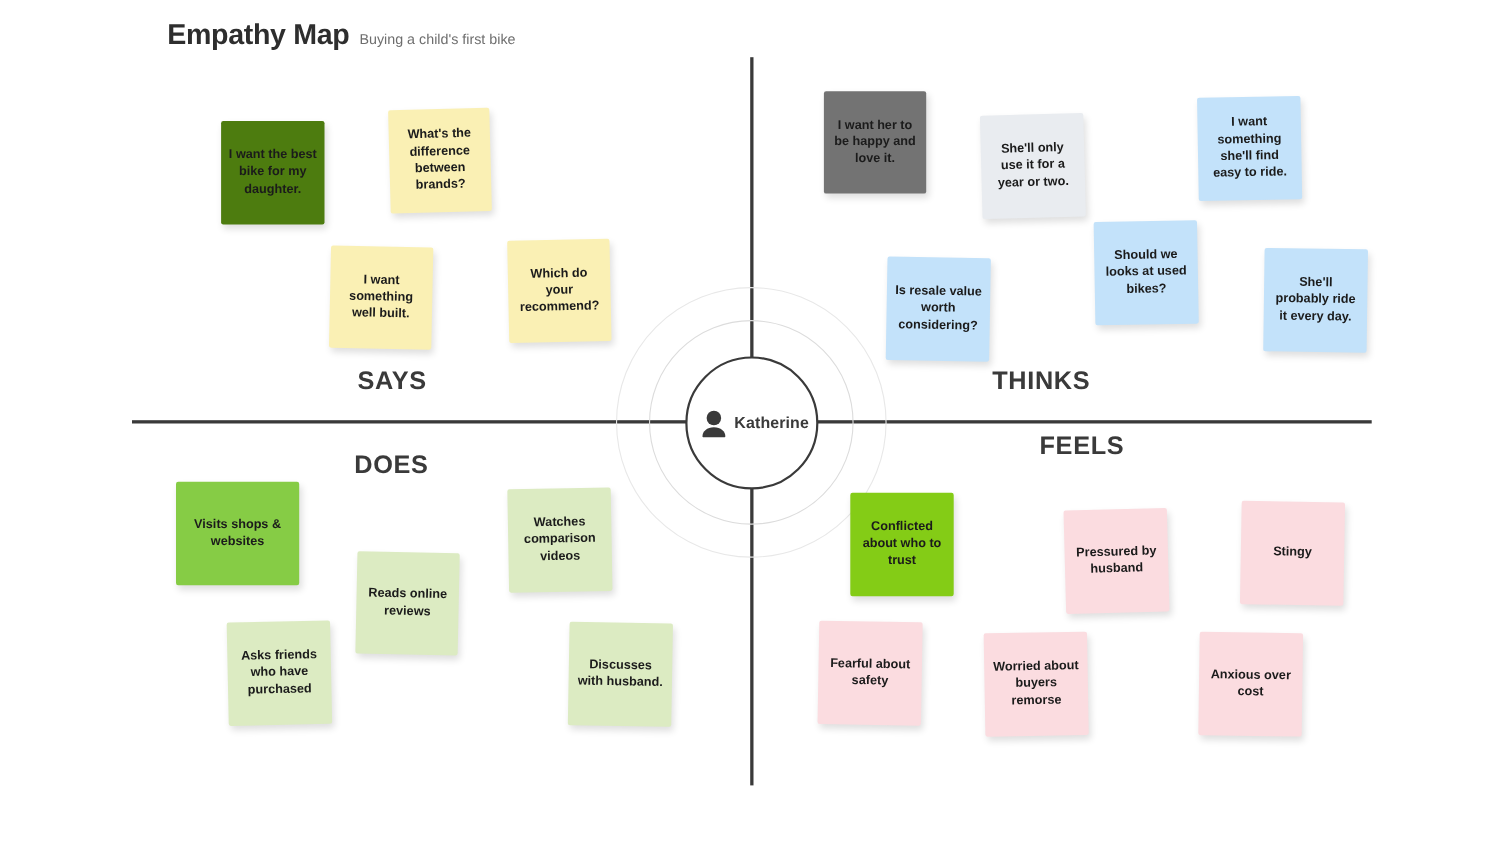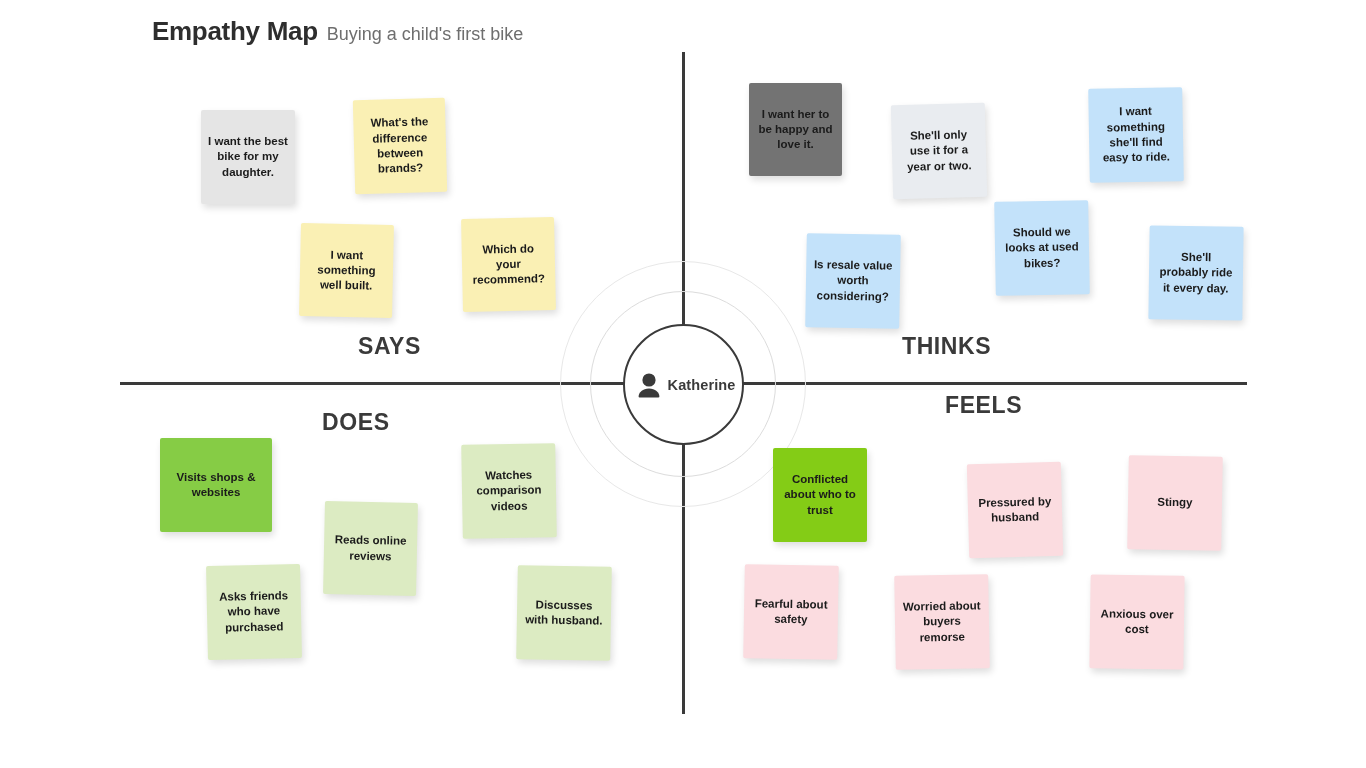--- a/index.html
+++ b/index.html
@@ -29,21 +29,21 @@
     gap: 9px;
     margin-left: 40px;
   }
   #title {
     font-size: 26px;
     font-weight: 700;
     color: #2e2e2e;
     letter-spacing: -0.3px;
   }
   #subtitle {
-    font-size: 18px;
+    font-size: 13px;
     font-weight: 400;
     color: #6e6e6e;
   }
 
   
   .axis-h {
     position: absolute;
     left: 120px;
     top: 382px;
     width: 1127px;
@@ -103,21 +103,21 @@
   }
 
   
   .quad-label {
     position: absolute;
     font-size: 23px;
     font-weight: 700;
     color: #3a3a3a;
     letter-spacing: 0.6px;
   }
-  #label-says   { left: 325px;  top: 333px; margin-left: 33px; }
+  #label-says   { left: 325px;  top: 333px; }
   #label-thinks { left: 902px;  top: 333px; }
   #label-does   { left: 322px;  top: 409px; }
   #label-feels  { left: 921px;  top: 392px; margin-left: 24px; }
 
   
   .note {
     position: absolute;
     box-sizing: border-box;
     display: flex;
     align-items: center;
@@ -154,21 +154,21 @@
     </svg>
     <div id="persona-name">Katherine</div>
   </div>
 
   <div class="quad-label" id="label-says">SAYS</div>
   <div class="quad-label" id="label-thinks">THINKS</div>
   <div class="quad-label" id="label-does">DOES</div>
   <div class="quad-label" id="label-feels">FEELS</div>
 
   <div id="notes-layer">
-      <div class="note" style="left: 201px; top: 110px; width: 94px; height: 94px; background: #e5e5e5; transform: rotate(0deg);">I want the best bike for my daughter.</div>
+      <div class="note" style="left: 201px; top: 110px; width: 94px; height: 94px; background: #4d7c0f; transform: rotate(0deg);">I want the best bike for my daughter.</div>
       <div class="note" style="left: 354px; top: 99px; width: 92px; height: 94px; background: rgb(250, 240, 180); transform: rotate(-1.5deg);">What's  the difference between brands?</div>
       <div class="note" style="left: 300px; top: 224px; width: 93px; height: 93px; background: rgb(250, 240, 180); transform: rotate(1.2deg);">I want something well built.</div>
       <div class="note" style="left: 462px; top: 218px; width: 93px; height: 93px; background: rgb(250, 240, 180); transform: rotate(-1.2deg);">Which do your recommend?</div>
       <div class="note" style="left: 749px; top: 83px; width: 93px; height: 93px; background: #737373; transform: rotate(0deg);">I want her to be happy and love it.</div>
       <div class="note" style="left: 892px; top: 104px; width: 94px; height: 94px; background: rgb(233, 236, 240); transform: rotate(-1.5deg);">She'll only use it for a year or two.</div>
       <div class="note" style="left: 1089px; top: 88px; width: 94px; height: 94px; background: rgb(195, 226, 250); transform: rotate(-1deg);">I want something she'll find easy to ride.</div>
       <div class="note" style="left: 806px; top: 234px; width: 94px; height: 94px; background: rgb(195, 226, 250); transform: rotate(1deg);">Is resale value worth considering?</div>
       <div class="note" style="left: 995px; top: 201px; width: 94px; height: 94px; background: rgb(195, 226, 250); transform: rotate(-1deg);">Should we looks at used bikes?</div>
       <div class="note" style="left: 1149px; top: 226px; width: 94px; height: 94px; background: rgb(195, 226, 250); transform: rotate(0.8deg);">She'll probably ride it every day.</div>
       <div class="note" style="left: 160px; top: 438px; width: 112px; height: 94px; background: rgb(134, 204, 69); transform: rotate(0deg);">Visits shops &amp; websites</div>

